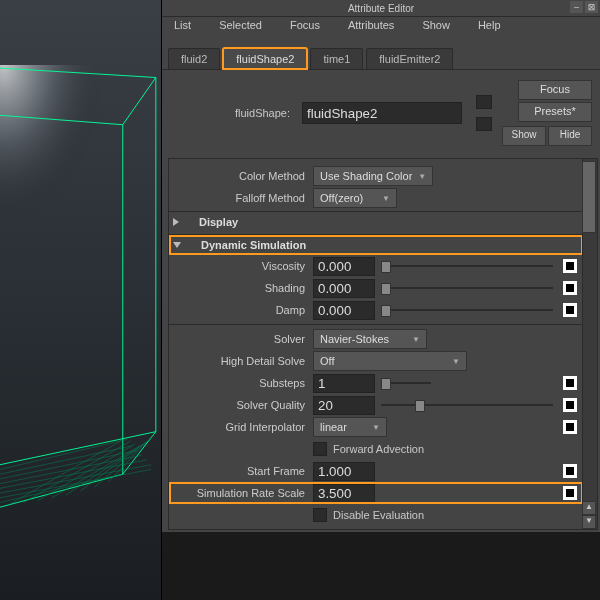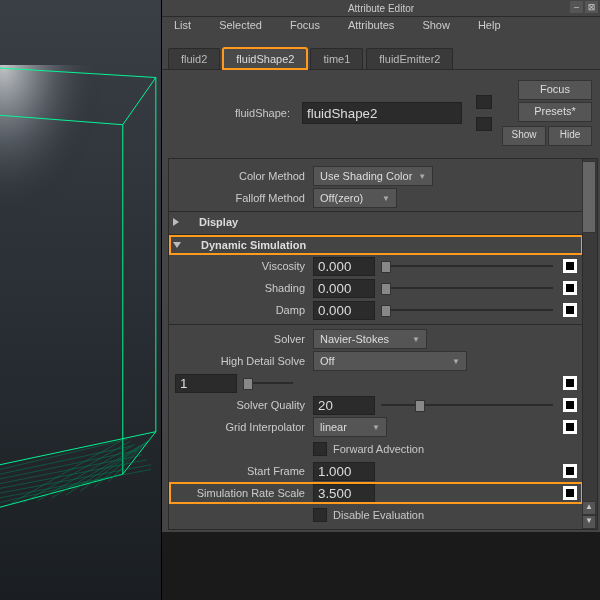--- a/index.html
+++ b/index.html
@@ -203,20 +203,21 @@
               </div>
           </div>
           <div class="attrrow">
             <span class="albl">High Detail Solve</span>
             <div class="dropdown" style="min-width:140px">
                 <span>Off</span>
                 <span class="dd">▼</span>
               </div>
           </div>
           <div class="attrrow">
+            <span class="albl">Substeps</span>
             <input class="numfield" value="1" style="">
             <div class="slider" style="max-width:50px">
                 <div class="slidertrack"></div>
                 <div class="sliderhandle" style="left:0"></div>
               </div>
             <div style="flex:1"></div>
             <div class="connectbox"></div>
           </div>
           <div class="attrrow">
             <span class="albl">Solver Quality</span>

